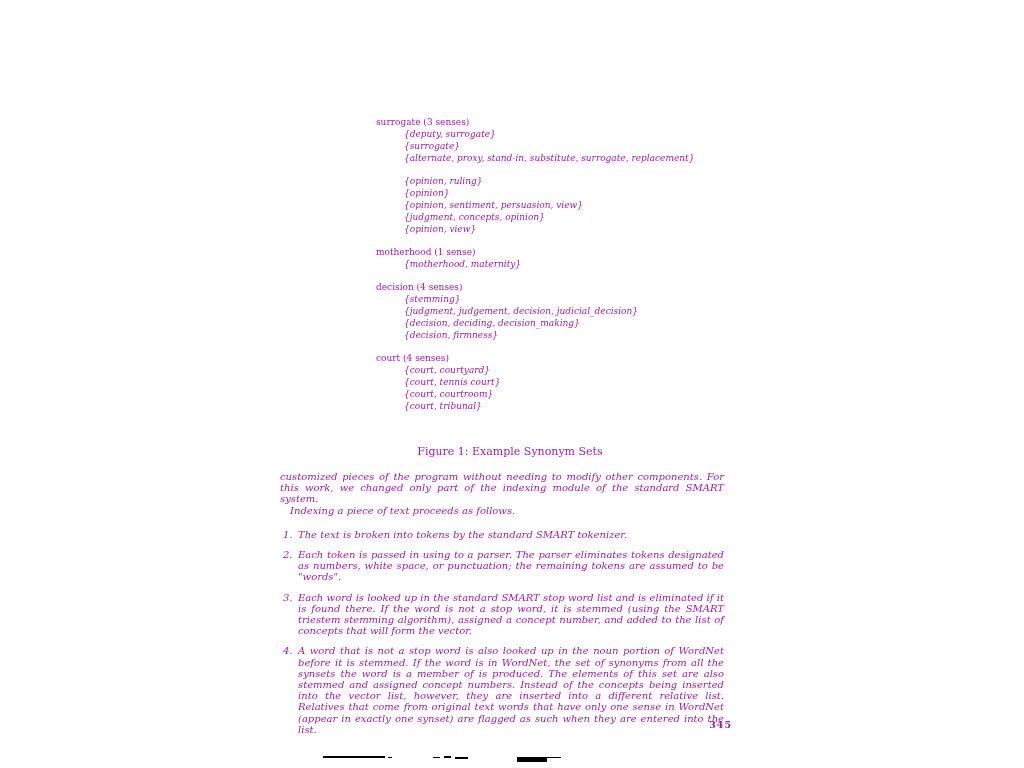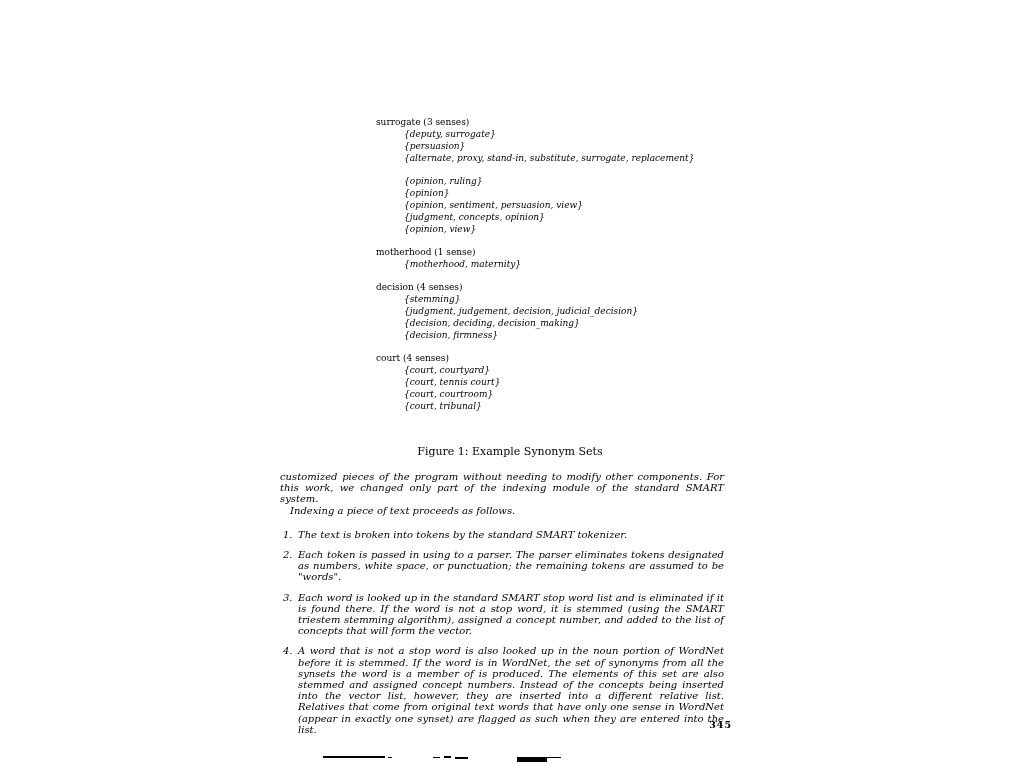--- a/index.html
+++ b/index.html
@@ -7,21 +7,21 @@
     padding: 0;
     background: #ffffff;
   }
   .canvas {
     position: relative;
     width: 1024px;
     height: 768px;
     background: #ffffff;
     overflow: hidden;
     font-family: "DejaVu Serif", "Liberation Serif", serif;
-    color: #000000;
+    color: #a21caf;
   }
   .scan {
     position: absolute;
     inset: 0;
     filter: blur(0.3px) contrast(1.05);
   }
 
   
   .figure-block {
     position: absolute;
@@ -99,21 +99,21 @@
 </head>
 <body>
 
 <div class="canvas">
   <div class="scan">
 
     <div class="figure-block">
         <div class="synset-group">
           <div class="synset-head">surrogate (3 senses)</div>
           <div class="synset-line">{deputy, surrogate}</div>
-          <div class="synset-line">{persuasion}</div>
+          <div class="synset-line">{surrogate}</div>
           <div class="synset-line">{alternate, proxy, stand-in, substitute, surrogate, replacement}</div>
         </div>
         <div class="synset-group">
           <div class="synset-line">{opinion, ruling}</div>
           <div class="synset-line">{opinion}</div>
           <div class="synset-line">{opinion, sentiment, persuasion, view}</div>
           <div class="synset-line">{judgment, concepts, opinion}</div>
           <div class="synset-line">{opinion, view}</div>
         </div>
         <div class="synset-group">

